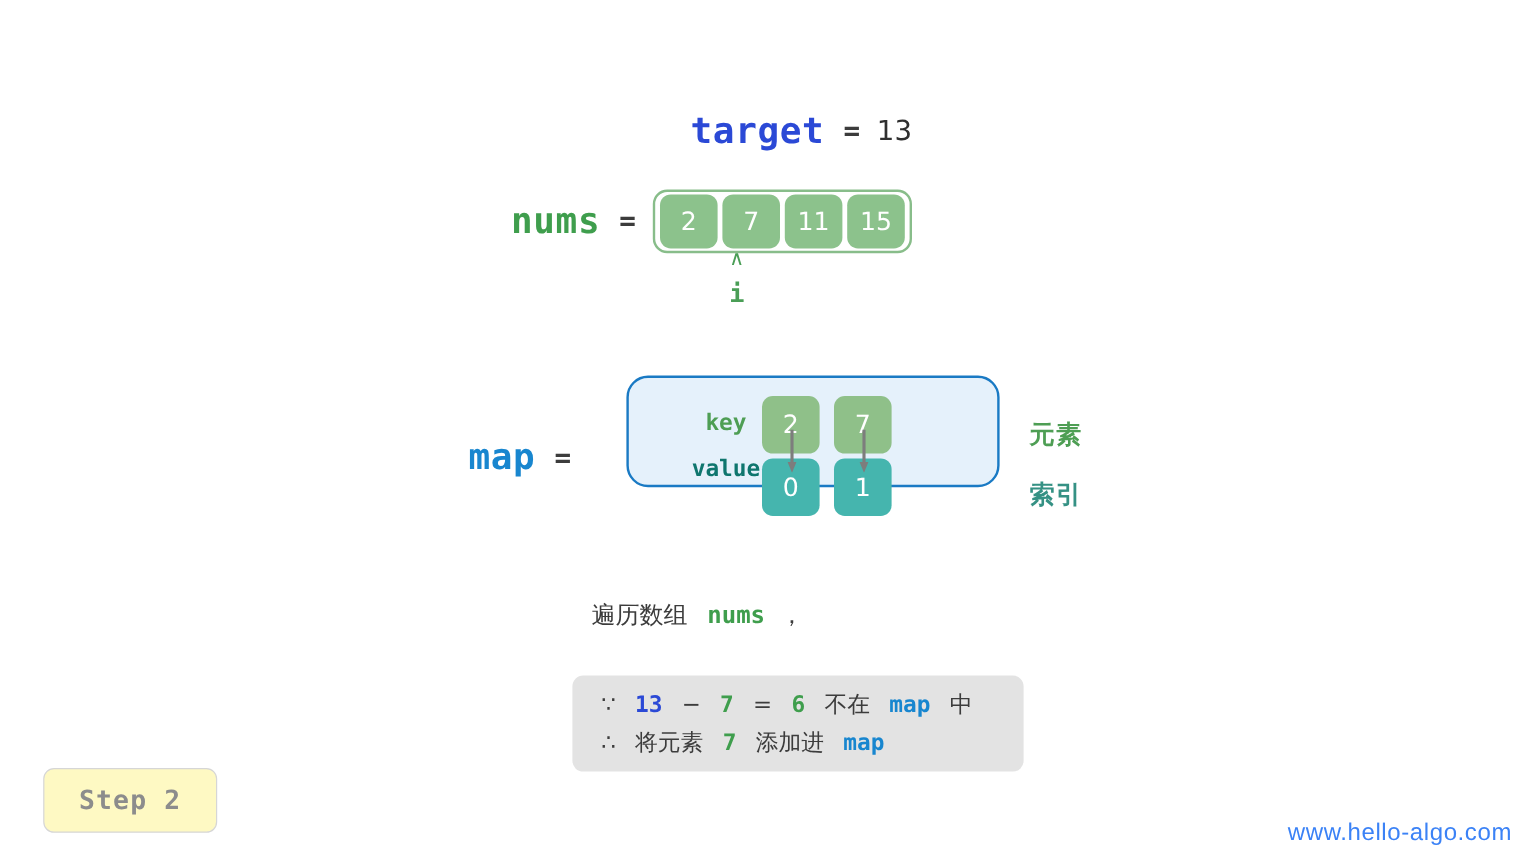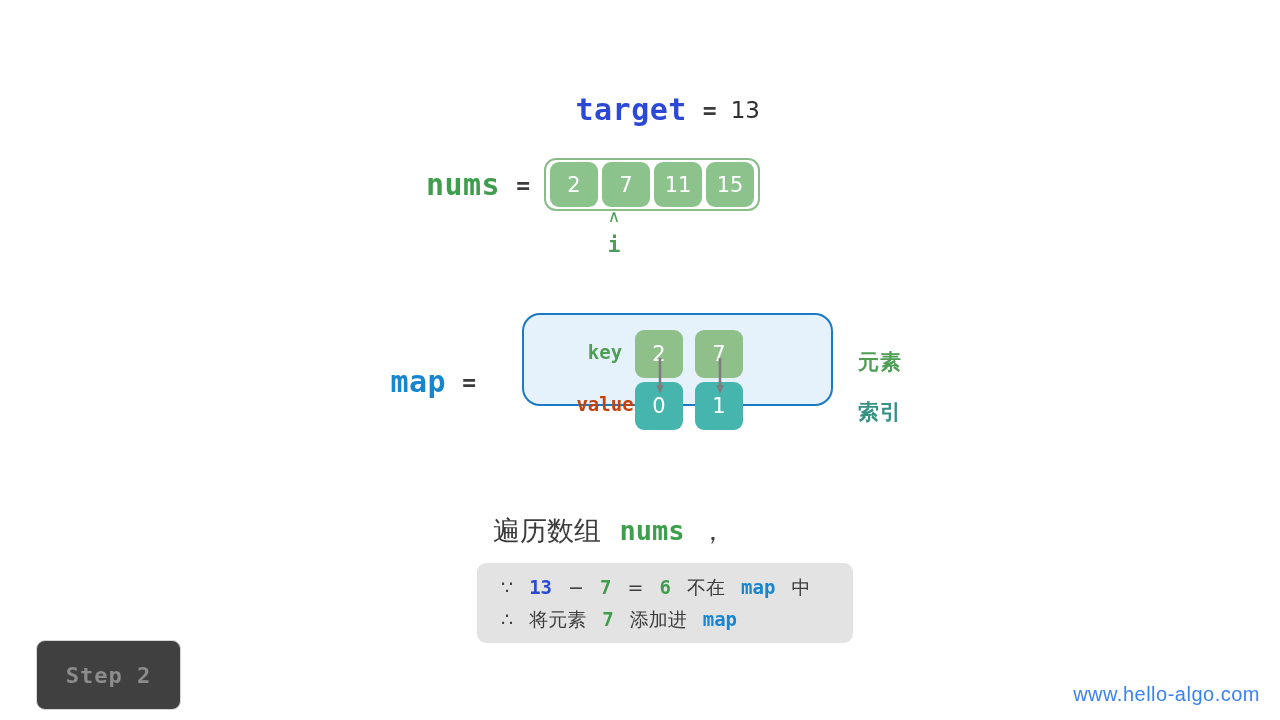--- a/index.html
+++ b/index.html
@@ -123,21 +123,21 @@
   .map-rowlabel {
     position: absolute;
     left: 36px;
     width: 90px;
     text-align: center;
     font-size: 19px;
     font-weight: bold;
     font-family: "DejaVu Sans Mono", "Liberation Mono", monospace;
   }
   #map-label-key   { top: 26px; color: #4e9e54; }
-  #map-label-value { top: 78px; color: #c2410c; }
+  #map-label-value { top: 65px; color: #0f766e; }
 
   .map-col {
     position: absolute;
     width: 48px;
   }
   #map-col-0 { left: 111px; top: 15px; }
   #map-col-1 { left: 171px; top: 15px; }
 
   .map-cell {
     width: 48px;
@@ -170,22 +170,22 @@
     font-family: "DejaVu Sans", "Liberation Sans", sans-serif;
     line-height: 50px;
     letter-spacing: 1px;
     text-align: right;
   }
   #side-label-element { color: #4e9e54; }
   #side-label-index   { color: #359184; }
 
   
   #caption-line {
-    left: 493px; top: 513px;
-    font-size: 27px;
+    left: 493px; top: 499px;
+    font-size: 20px;
     color: #3c3c3c;
     font-family: "DejaVu Sans", "Liberation Sans", sans-serif;
     white-space: nowrap;
   }
   .mono { font-family: "DejaVu Sans Mono", "Liberation Mono", monospace; font-weight: bold; }
   .c-green  { color: #3f9e4d; }
   .c-blue   { color: #1886cf; }
   .c-royal  { color: #2b49d6; }
   .c-dark   { color: #3c3c3c; }
 
@@ -207,24 +207,24 @@
     color: #3c3c3c;
     font-family: "DejaVu Sans", "Liberation Sans", sans-serif;
     white-space: nowrap;
     line-height: 27px;
   }
   .sym { font-family: "DejaVu Sans", "Liberation Sans", sans-serif; }
 
   
   #step-badge {
     left: 36px; top: 640px;
-    width: 145px; height: 70px;
+    width: 145px; height: 54px;
     border: 1.5px solid #d6d6d6;
     border-radius: 9px;
-    background: #404040;
+    background: #fef9c3;
     display: flex;
     align-items: center;
     justify-content: center;
     box-sizing: border-box;
   }
   #step-badge-text {
     color: #8c8c8c;
     font-size: 22px;
     font-weight: bold;
     letter-spacing: 1px;

